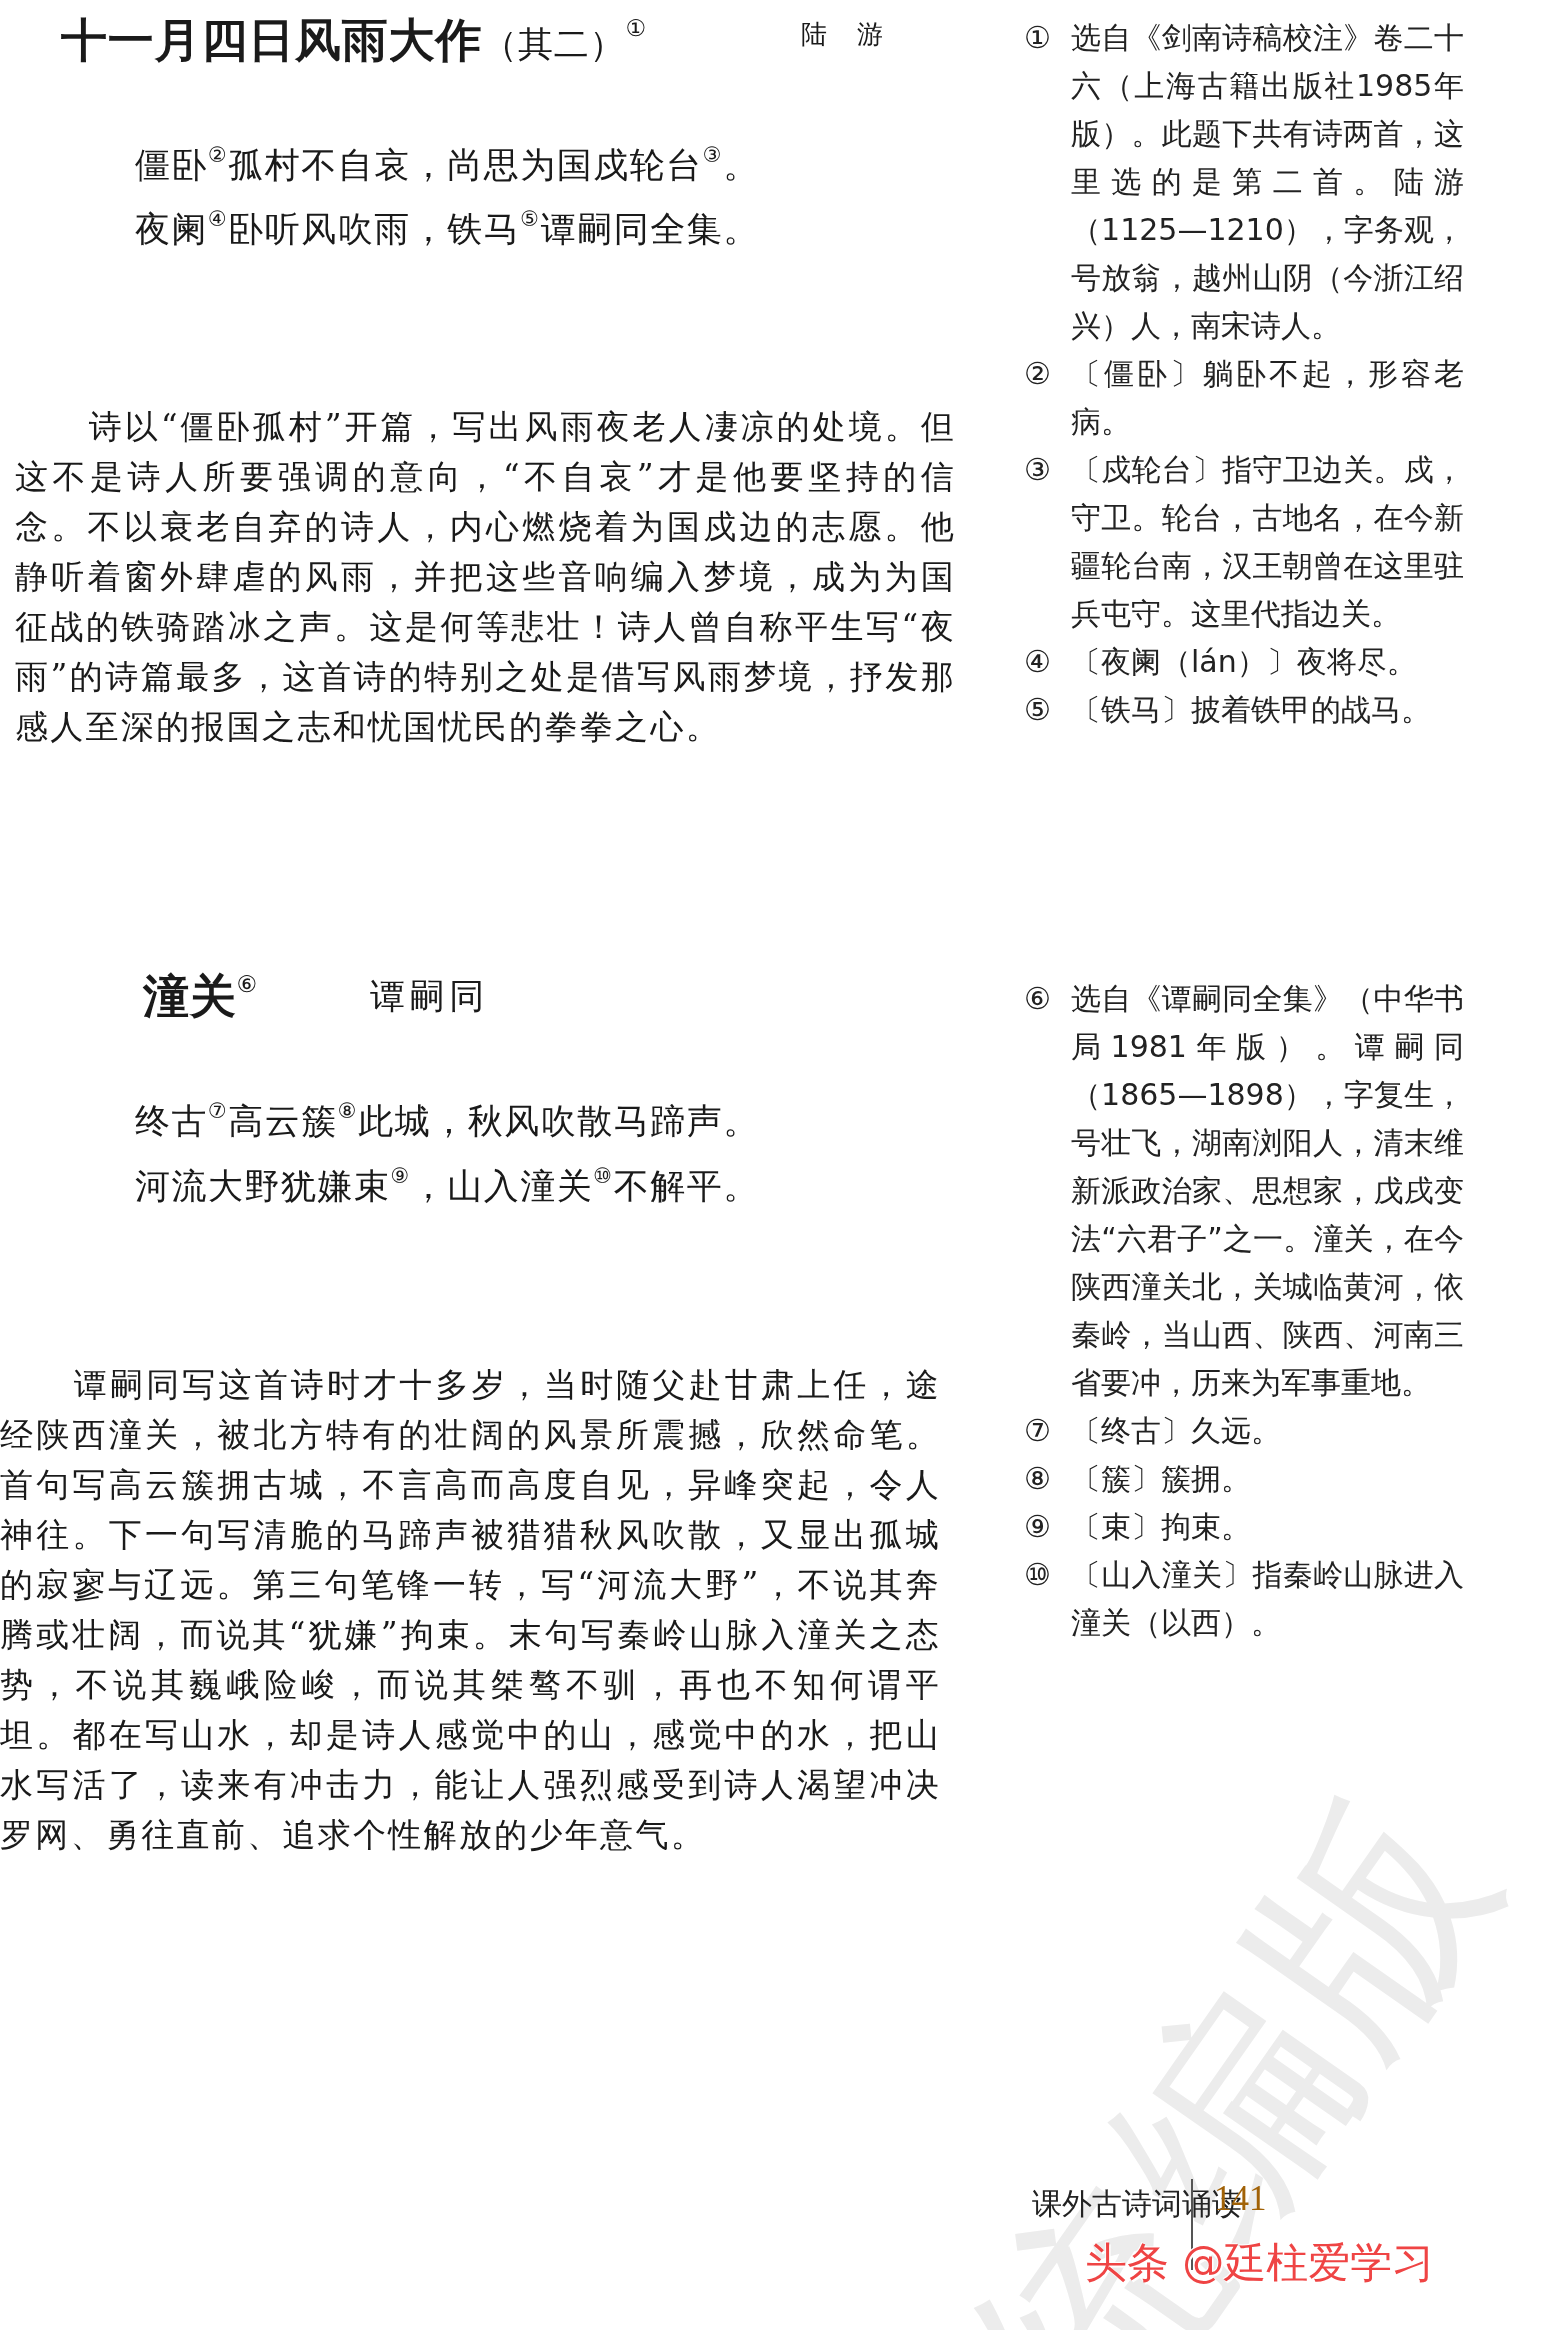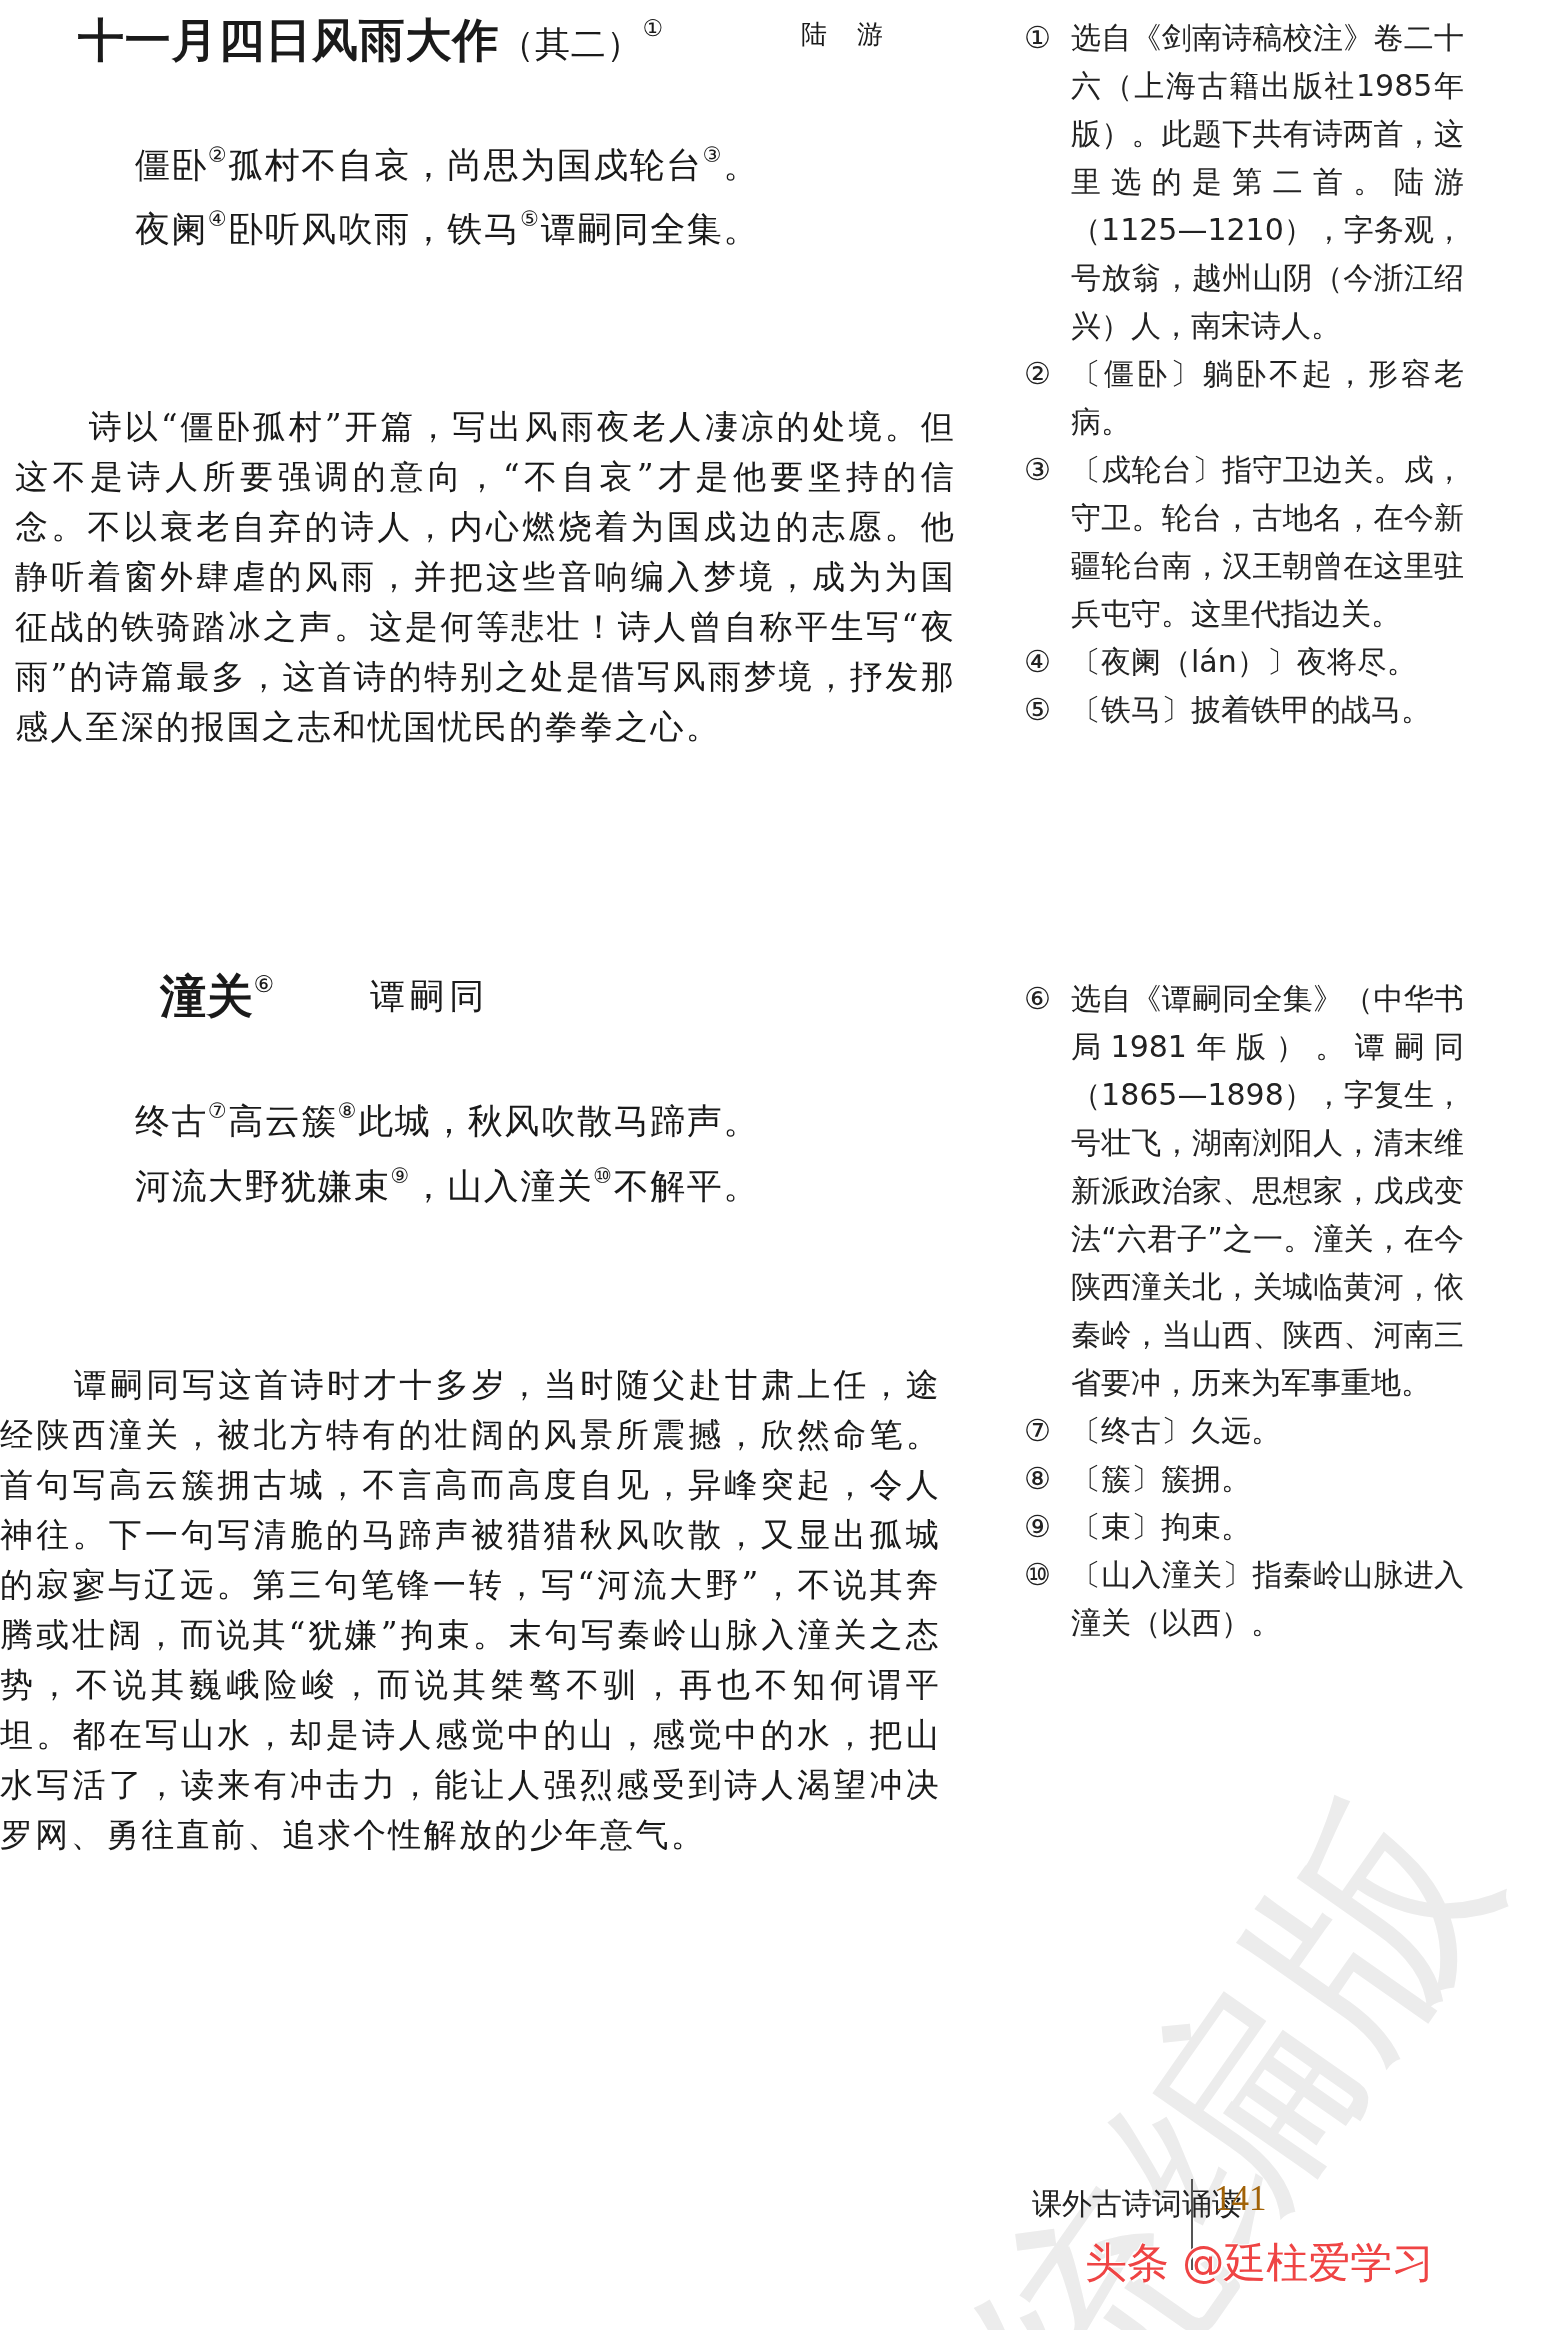--- a/index.html
+++ b/index.html
@@ -3,21 +3,21 @@
 <meta charset="utf-8">
 <style>
   html, body { margin: 0; padding: 0; background: #ffffff; }
   body {
     width: 1563px; height: 2330px; position: relative; overflow: hidden;
     font-family: "DejaVu Serif", "Liberation Serif", serif; color: #1a1a1a;
   }
   .abs { position: absolute; }
   .title {
     font-family: "DejaVu Sans", "Liberation Sans", sans-serif;
-    font-size: 46px; font-weight: bold; letter-spacing: 0.8px; white-space: nowrap; line-height: 1; margin-left: 17px;
+    font-size: 46px; font-weight: bold; letter-spacing: 0.8px; white-space: nowrap; line-height: 1;
   }
   .title .paren { font-weight: normal; font-size: 35px; }
   .sup {
     font-family: "DejaVu Sans", sans-serif; font-size: 23px; font-weight: normal;
     vertical-align: 20px; line-height: 0;
   }
   .author {
     font-family: "DejaVu Sans", "Liberation Sans", sans-serif;
     font-size: 26px; letter-spacing: 30px; white-space: nowrap; line-height: 1;
   }

